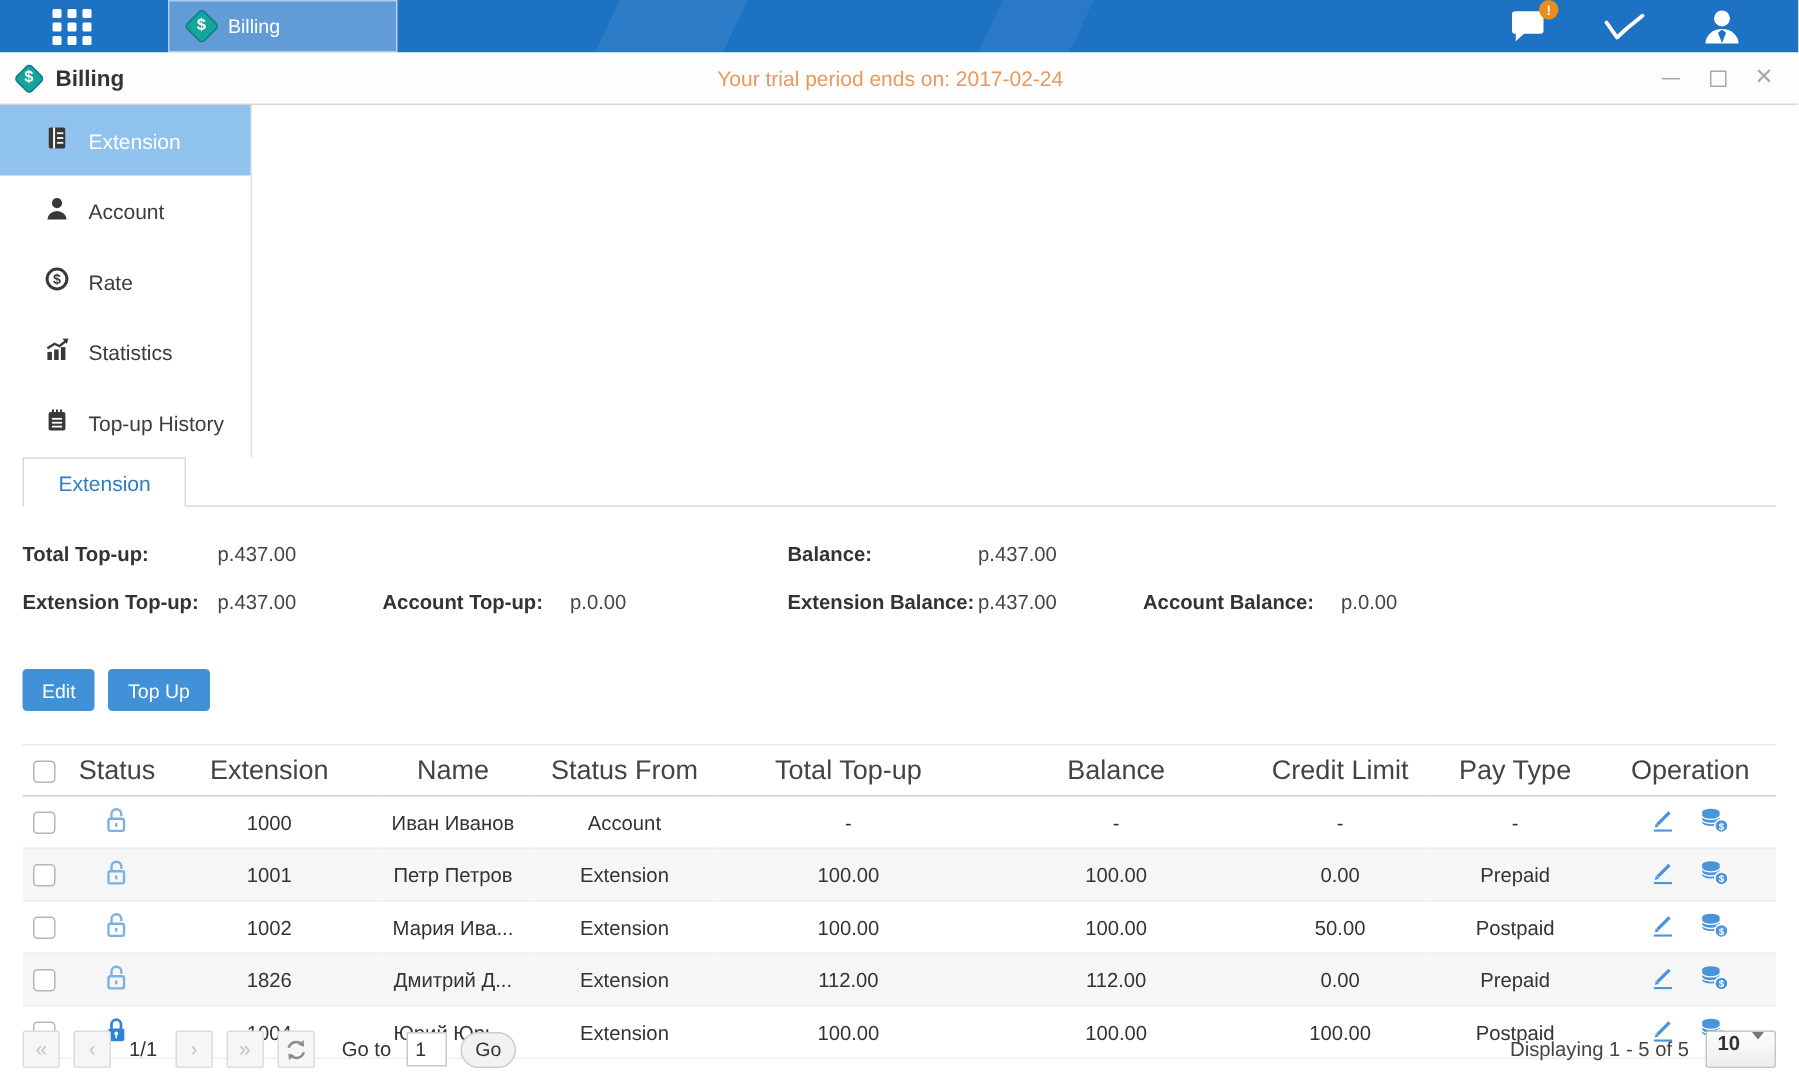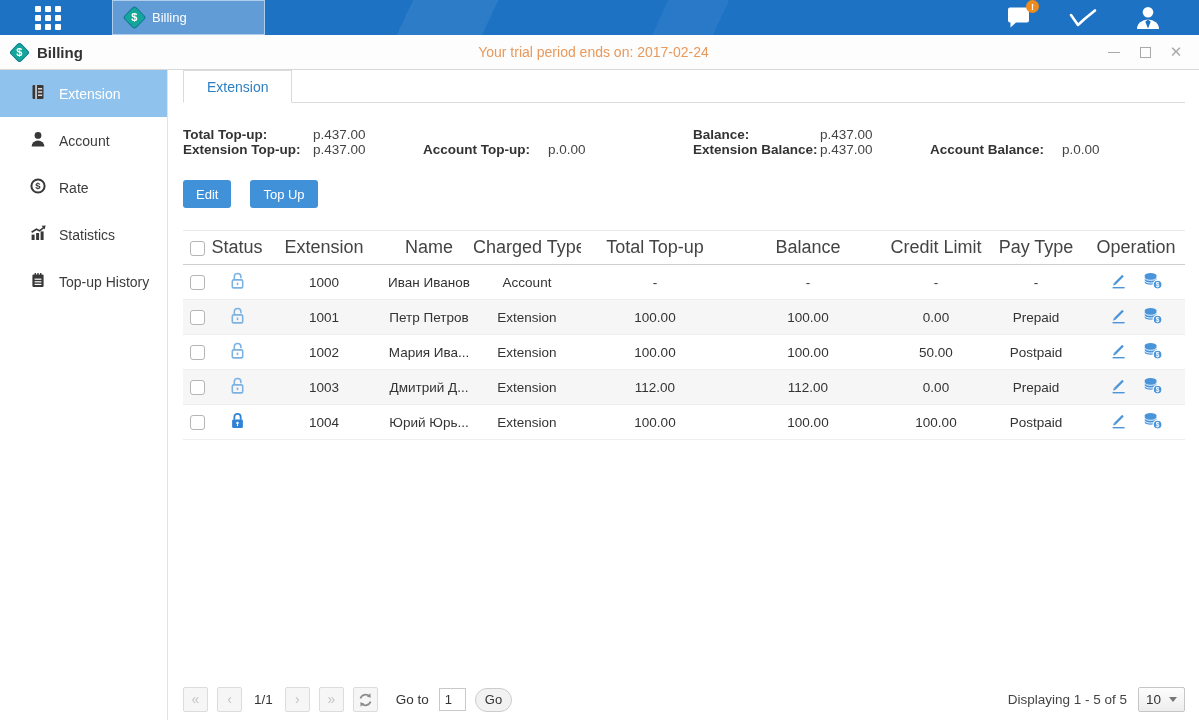--- a/index.html
+++ b/index.html
@@ -31,40 +31,40 @@
   .win-title .diamond { width:15px; height:15px; }
   .win-title-text { font-weight:bold; font-size:15px; color:#333; }
   .trial-msg { position:absolute; left:0; right:12px; text-align:center; color:#e8995c; font-size:14px; pointer-events:none; }
   .win-controls { position:absolute; right:16px; display:flex; align-items:center; gap:17px; }
   .wc { width:14px; height:14px; position:relative; cursor:pointer; }
   .wc-min::after { content:""; position:absolute; left:1px; right:1px; top:7px; border-top:1.5px solid #a9a9a9; }
   .wc-max::after { content:""; position:absolute; left:2px; top:2px; width:9px; height:9px; border:1.5px solid #a9a9a9; }
   .wc-close { color:#a9a9a9; font-size:15px; line-height:14px; text-align:center; }
 
   
-  .app-body { display:flex; height:650px; }
+  .app-body { display:flex; height:650px;flex-direction:column; }
   .sidebar { width:168px; border-right:1px solid #e3e3e3; flex:0 0 auto; }
   .side-item { height:47px; display:flex; align-items:center; gap:13px; padding-left:30px;
     font-size:14px; color:#3c3c3c; cursor:pointer; white-space:nowrap; }
   .side-item.active { background:#8fc3ee; color:#fff; }
   .side-item svg { flex:0 0 auto; }
 
   .content { flex:1; position:relative; padding:0 15px; }
   .tabbar { height:33px; border-bottom:1px solid #dadada; display:flex; margin-top:0; }
   .tab { padding:0 23px; border:1px solid #dadada; border-bottom:1px solid #fff; margin-bottom:-1px;
     display:flex; align-items:center; color:#2e7fc1; font-size:14px; background:#fff; cursor:pointer; }
 
   
-  .summary { margin-top:24px; display:grid; 
+  .summary { margin-top:24px; display:grid; row-gap:17px;
     grid-template-columns:130px 110px 125px 145px 127px 110px 132px auto; }
   .sum-label { font-weight:bold; color:#333; white-space:nowrap; }
   .sum-value { color:#444; white-space:nowrap; }
 
   
-  .btn-row { margin-top:23px; display:flex; gap:19px; }
+  .btn-row { margin-top:37px; display:flex; gap:9px; }
   .btn { background:#4191d9; color:#fff; border:none; border-radius:3px; height:28px; padding:0 13px;
     font-size:13px; font-family:inherit; cursor:pointer; }
 
   
   table { width:100%; border-collapse:collapse; table-layout:fixed; margin-top:22px; }
   th { font-weight:normal; color:#444; font-size:18px; height:34px; border-top:1px solid #eaeaea;
     border-bottom:1px solid #cfcfcf; text-align:center; white-space:nowrap; overflow:hidden; }
   td { height:35px; text-align:center; font-size:13.5px; color:#333; border-bottom:1px solid #eeeeee;
     white-space:nowrap; overflow:hidden; }
   tbody tr:nth-child(even) { background:#f6f6f6; }
@@ -83,21 +83,21 @@
   .pg-refresh { width:25px; height:25px; background:#f6f6f6; border:1px solid #dcdcdc; border-radius:2px;
     display:flex; align-items:center; justify-content:center; margin-right:18px; cursor:pointer; }
   .goto-label { margin-right:10px;text-align:center; }
   .goto-input { width:27px; height:23px; border:1px solid #c9c9c9; font-size:13px; padding-left:5px;
     font-family:inherit; color:#333; }
   .go-btn { margin-left:9px; height:24px; padding:0 9px; background:#f2f2f2; border:1px solid #cccccc;
     border-radius:12px; font-size:13px; font-family:inherit; color:#333; cursor:pointer; }
   .pg-right { margin-left:auto; display:flex; align-items:center; gap:11px; }
   .displaying { color:#444; }
   .page-size { width:47px; height:25px; border:1px solid #c6c6c6; background:linear-gradient(#fdfdfd,#ededed);
-    border-radius:2px; display:flex; align-items:center; justify-content:space-between; padding:0 7px 0 7px; cursor:pointer; }
+    border-radius:2px; display:flex; justify-content:space-between; padding:0 7px 0 7px; cursor:pointer;font-weight:bold; }
   .page-size .caret { width:0; height:0; border-left:4px solid transparent; border-right:4px solid transparent;
     border-top:5px solid #777; }
 </style>
 </head>
 <body>
 
 <div class="taskbar">
   <div class="app-grid">
     <svg width="30" height="26" viewBox="0 0 30 26">
       <g fill="#ffffff">
@@ -248,21 +248,21 @@
           <col style="width:98px">
         <col style="width:102px">
           <col style="width:98px">
       </colgroup>
       <thead>
         <tr>
           <th class="col-cb"><span class="cb"></span></th>
           <th>Status</th>
           <th>Extension</th>
           <th>Name</th>
-          <th>Charged Type</th>
+          <th>Status From</th>
           <th>Total Top-up</th>
           <th>Balance</th>
           <th>Credit Limit</th>
           <th>Pay Type</th>
           <th>Operation</th>
         </tr>
       </thead>
       <tbody id="table-body">
           <tr>
             <td class="col-cb"><span class="cb"></span></td>
@@ -360,21 +360,21 @@
               </span>
             </td>
           </tr>
           <tr>
             <td class="col-cb"><span class="cb"></span></td>
             <td><span><svg width="17" height="18" viewBox="0 0 16 17">
                   <path d="M5,7.4 V4.5 a3.1,3.1 0 0 1 6.2,0 V5.9" fill="none" stroke="#7cb2e2" stroke-width="1.5"></path>
                   <rect x="3.1" y="7.4" width="9.8" height="7.6" rx="1.3" fill="none" stroke="#7cb2e2" stroke-width="1.5"></rect>
                   <line x1="8" y1="10" x2="8" y2="12.4" stroke="#7cb2e2" stroke-width="1.5"></line>
                 </svg></span></td>
-            <td>1003</td>
+            <td>1826</td>
             <td>Дмитрий Д...</td>
             <td>Extension</td>
             <td>112.00</td>
             <td>112.00</td>
             <td>0.00</td>
             <td>Prepaid</td>
             <td>
               <span class="op-icons">
                 <span><svg width="17" height="17" viewBox="0 0 17 17">
                     <line x1="5" y1="11.6" x2="13" y2="3.6" stroke="#4a94d9" stroke-width="2.2"></line>

